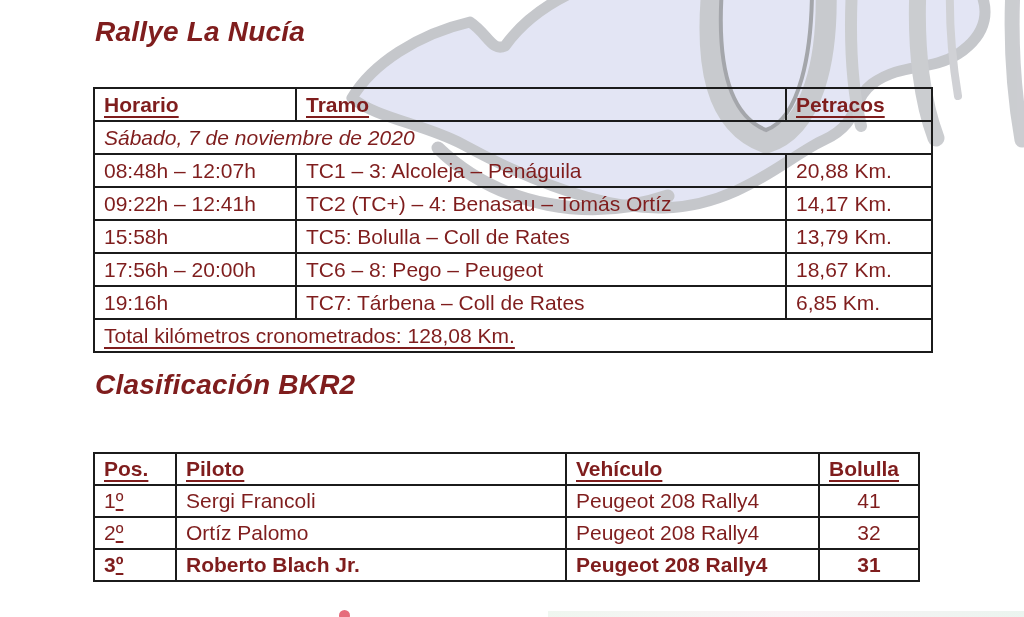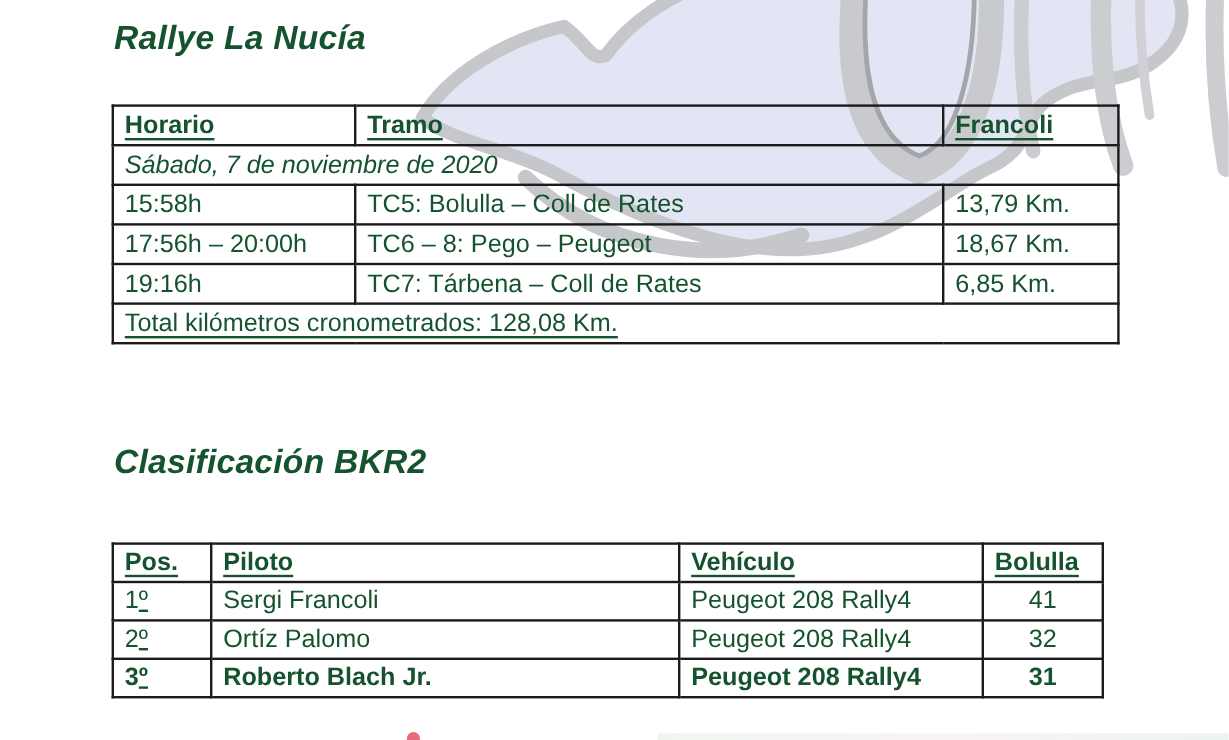--- a/index.html
+++ b/index.html
@@ -1,18 +1,18 @@
 <!DOCTYPE html>
 <html><head>
 <meta charset="utf-8">
 <style>
   html,body{margin:0;padding:0;background:#fff;}
   .page{
     position:relative;width:1024px;height:617px;background:#ffffff;
-    overflow:hidden;font-family:"Liberation Sans",sans-serif;color:#14532d;
+    overflow:hidden;font-family:"Liberation Sans",sans-serif;color:#7f1d1d;
   }
   .watermark{position:absolute;left:0;top:0;z-index:0;}
   .title{
     position:absolute;left:95px;margin:0;z-index:2;
     font-size:28px;font-weight:700;font-style:italic;letter-spacing:.2px;
   }
   .title-rally{top:16px;}
   .title-classification{top:369px;}
   table{
     position:absolute;z-index:1;border-collapse:collapse;table-layout:fixed;
@@ -68,24 +68,34 @@
   <table class="schedule">
     <colgroup>
         <col style="width:202px">
         <col style="width:490px">
         <col style="width:146px">
       </colgroup>
     <tbody>
         <tr>
       <td><span class="hd">Horario</span></td>
       <td><span class="hd">Tramo</span></td>
-      <td><span class="hd">Francoli</span></td>
+      <td><span class="hd">Petracos</span></td>
     </tr>
     <tr class="date-row">
       <td colspan="3">Sábado, 7 de noviembre de 2020</td>
+    </tr>
+    <tr>
+      <td>08:48h – 12:07h</td>
+      <td>TC1 – 3: Alcoleja – Penáguila</td>
+      <td>20,88 Km.</td>
+    </tr>
+    <tr>
+      <td>09:22h – 12:41h</td>
+      <td>TC2 (TC+) – 4: Benasau – Tomás Ortíz</td>
+      <td>14,17 Km.</td>
     </tr>
     <tr>
       <td>15:58h</td>
       <td>TC5: Bolulla – Coll de Rates</td>
       <td>13,79 Km.</td>
     </tr>
     <tr>
       <td>17:56h – 20:00h</td>
       <td>TC6 – 8: Pego – Peugeot</td>
       <td>18,67 Km.</td>

